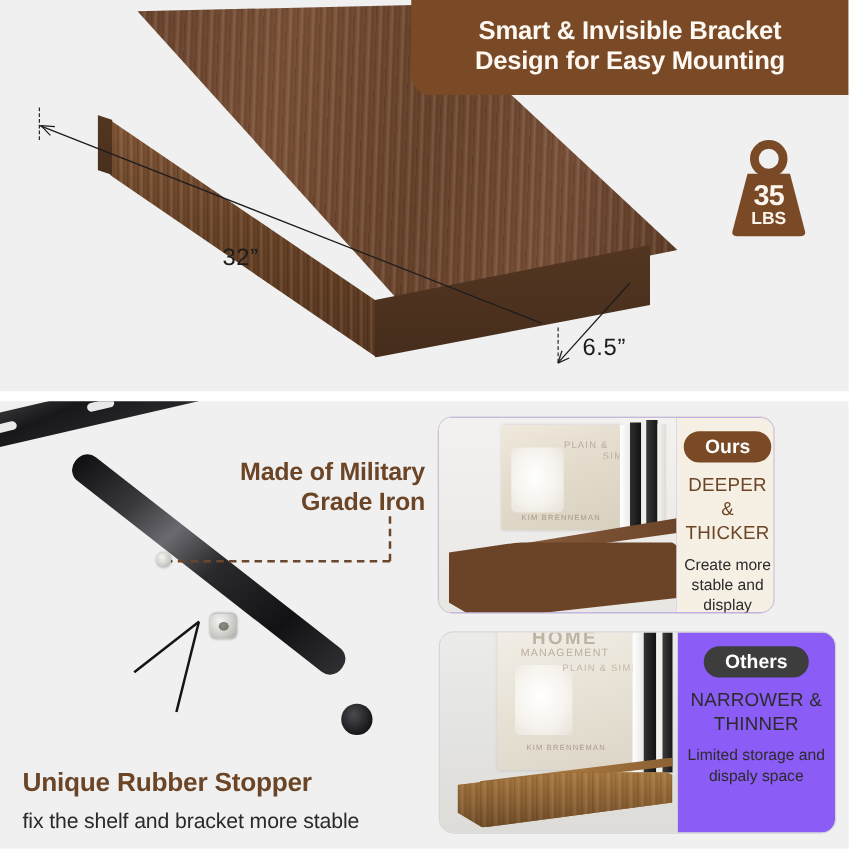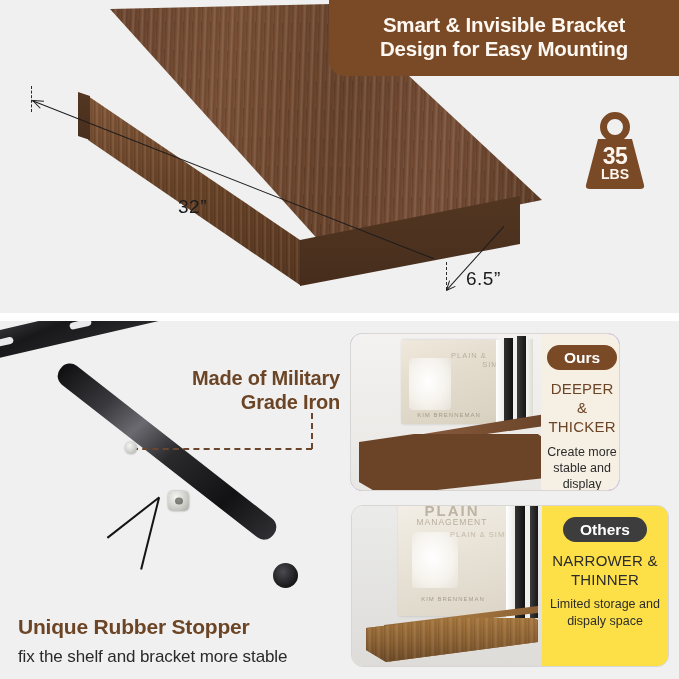--- a/index.html
+++ b/index.html
@@ -291,42 +291,42 @@
         <div class="cmp-desc">Create more stable and display space</div>
       </div>
     </div>
 
     <div class="cmp-card" style="left:351px; top:184px; width:318px; height:162px; background:#e4e4e4;">
       <div class="cmp-photo" style="background: linear-gradient(180deg,#e8e8e7 0%, #dededc 65%, #e9e9e7 100%);">
         <div class="scene-bg" style="background:linear-gradient(180deg,#ebebea 0%,#dddcd9 100%);"></div>
 
         <div class="book-big" style="left:46px; top:-6px; width:108px; height:116px;
                     background: linear-gradient(165deg,#f3efe7 0%,#e8e2d6 50%,#dcd5c7 100%);">
-          <div class="bktext" style="left:0; top:2px; width:108px; font-size:15px; font-weight:bold; color:#bdb3a4; letter-spacing:2px;">PLAIN</div>
+          <div class="bktext" style="left:0; top:2px; width:108px; font-size:15px; font-weight:bold; color:#bdb3a4; letter-spacing:2px;">HOME</div>
           <div class="bktext" style="left:0; top:17px; width:108px; font-size:8.5px; color:#8f8madeup;">MANAGEMENT</div>
           <div class="chair" style="left:14px; top:32px; width:46px; height:56px; border-radius:4px;
                       background:radial-gradient(ellipse at 45% 45%, #ffffff 0%, #f7f4ef 55%, #e7e2d8 100%);"></div>
           <div class="bktext" style="left:52px; top:30px; width:56px; font-size:7.5px; color:#c3b8a6;">PLAIN &amp; SIMPLE</div>
           <div class="bktext" style="left:10px; top:96px; width:90px; font-size:6px; color:#a79c8c;">KIM BRENNEMAN</div>
         </div>
 
         <div class="book-thin" style="left:154px; top:-4px; width:9px; height:116px; background:linear-gradient(90deg,#ffffff,#e9e9e6);"></div>
         <div class="book-thin" style="left:163px; top:-6px; width:10px; height:118px; background:linear-gradient(90deg,#333,#121212);"></div>
         <div class="book-thin" style="left:173px; top:-4px; width:5px; height:116px; background:#f0f0ed;"></div>
         <div class="book-thin" style="left:178px; top:-6px; width:8px; height:118px; background:linear-gradient(90deg,#3c3c3c,#171717);"></div>
 
         <div class="ph-shelf-top" style="left:14px; top:100px; width:172px; height:24px;
                     background: linear-gradient(95deg,#8a5f33,#a8793f 45%,#8b6034 100%);
                     clip-path: polygon(18px 19px, 172px 0px, 172px 7px, 18px 24px);"></div>
         <div class="ph-shelf-front" style="left:14px; top:112px; width:172px; height:44px;
                     background: repeating-linear-gradient(90deg, rgba(0,0,0,0.14) 0px, rgba(0,0,0,0) 2px, rgba(255,255,255,0.08) 4px, rgba(0,0,0,0.09) 6px, rgba(0,0,0,0) 9px), linear-gradient(180deg,#a9793f 0%,#8a6033 60%,#6f4c28 100%);
                     background-color:#8a6033;
                     clip-path: polygon(0px 10px, 150px -8px, 172px 2px, 172px 24px, 20px 44px, 0px 32px);"></div>
       </div>
-      <div class="cmp-info" style="background:#fde047;">
+      <div class="cmp-info" style="background:#8b5cf6;">
         <div class="badge" style="background:#3d3d3d;">Others</div>
         <div class="cmp-title" style="color:#2b2b2b;">
           <span>NARROWER &amp;</span><br>
           <span>THINNER</span>
         </div>
         <div class="cmp-desc">Limited storage and dispaly space</div>
       </div>
     </div>
 
   </div>

